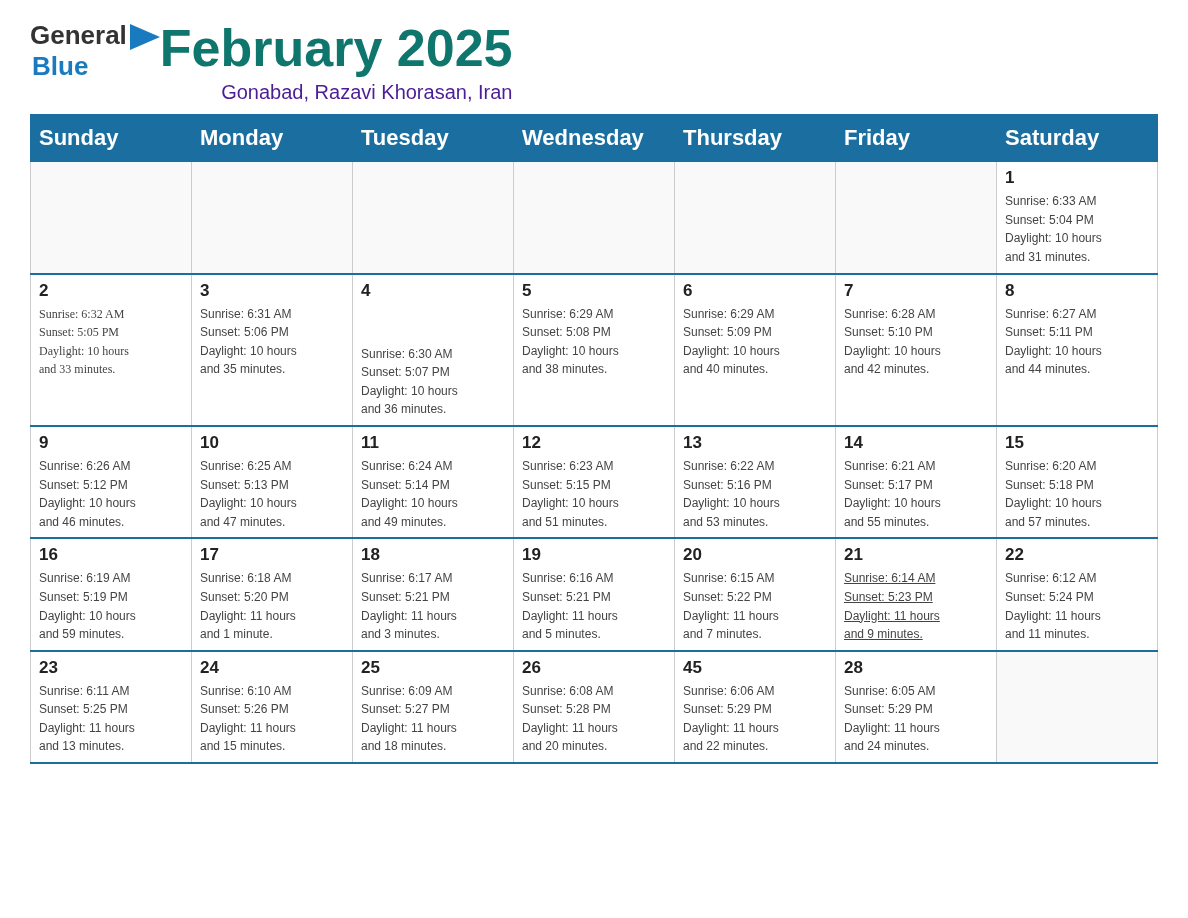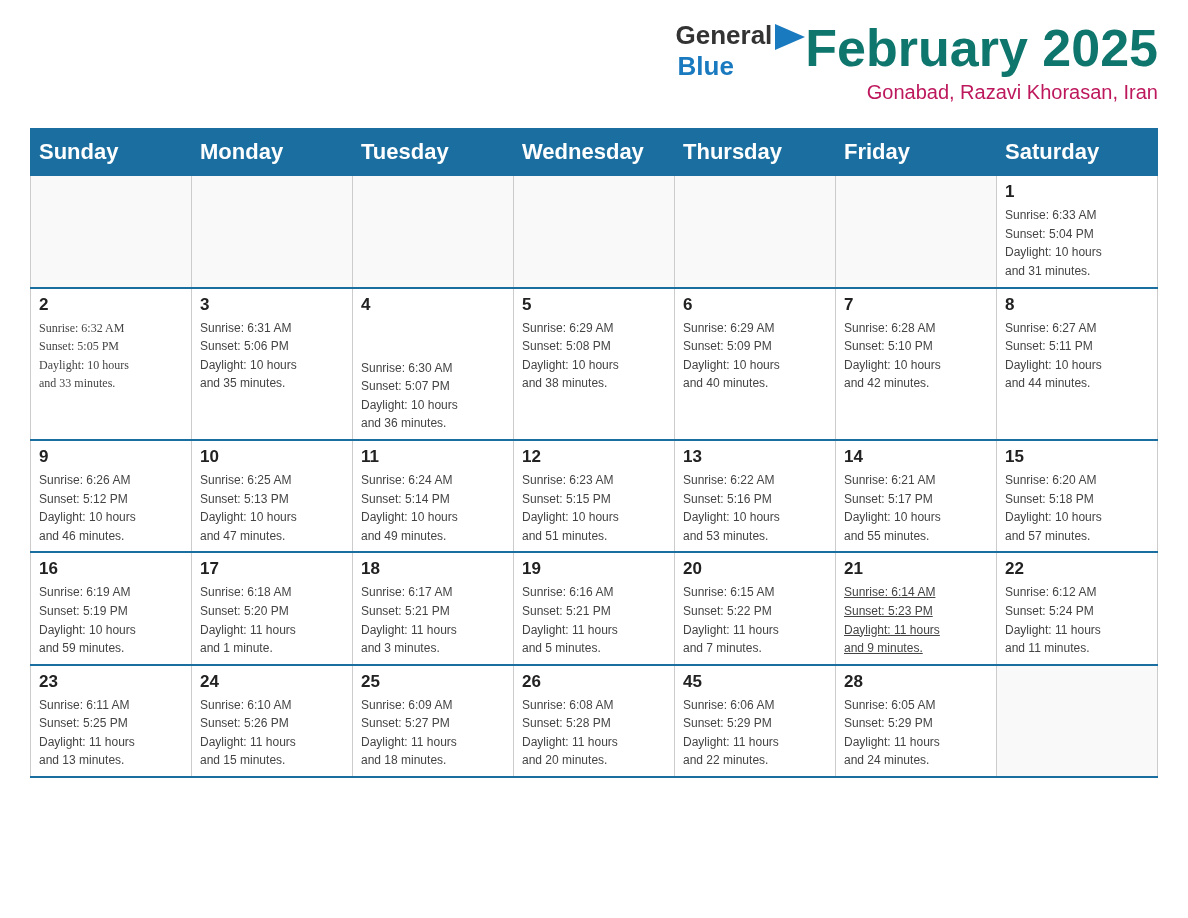--- a/index.html
+++ b/index.html
@@ -5,23 +5,23 @@
     * { box-sizing: border-box; margin: 0; padding: 0; }
     body {
       font-family: Arial, sans-serif;
       background: #fff;
       padding: 20px 30px;
       width: 1188px;
       min-height: 918px;
     }
     .header {
       display: flex;
-      justify-content: flex-end;
+      justify-content: flex-start;
       align-items: flex-start;
-      margin-bottom: 24px;
+      margin-bottom: 10px;
     }
     .logo-text-general {
       font-size: 26px;
       font-weight: bold;
       color: #333;
     }
     .logo-text-blue {
       font-size: 26px;
       font-weight: bold;
       color: #1a7abf;
@@ -30,21 +30,21 @@
       text-align: right;
     }
     .main-title {
       font-size: 52px;
       font-weight: bold;
       color: #0f766e;
       line-height: 1.1;
     }
     .subtitle {
       font-size: 20px;
-      color: #be185d;
+      color: #4c1d95;
       margin-top: 4px;
     }
     .calendar {
       width: 100%;
       border-collapse: collapse;
       margin-top: 10px;
     }
     .calendar thead th {
       background-color: #1a6fa0;
       color: #fff;

